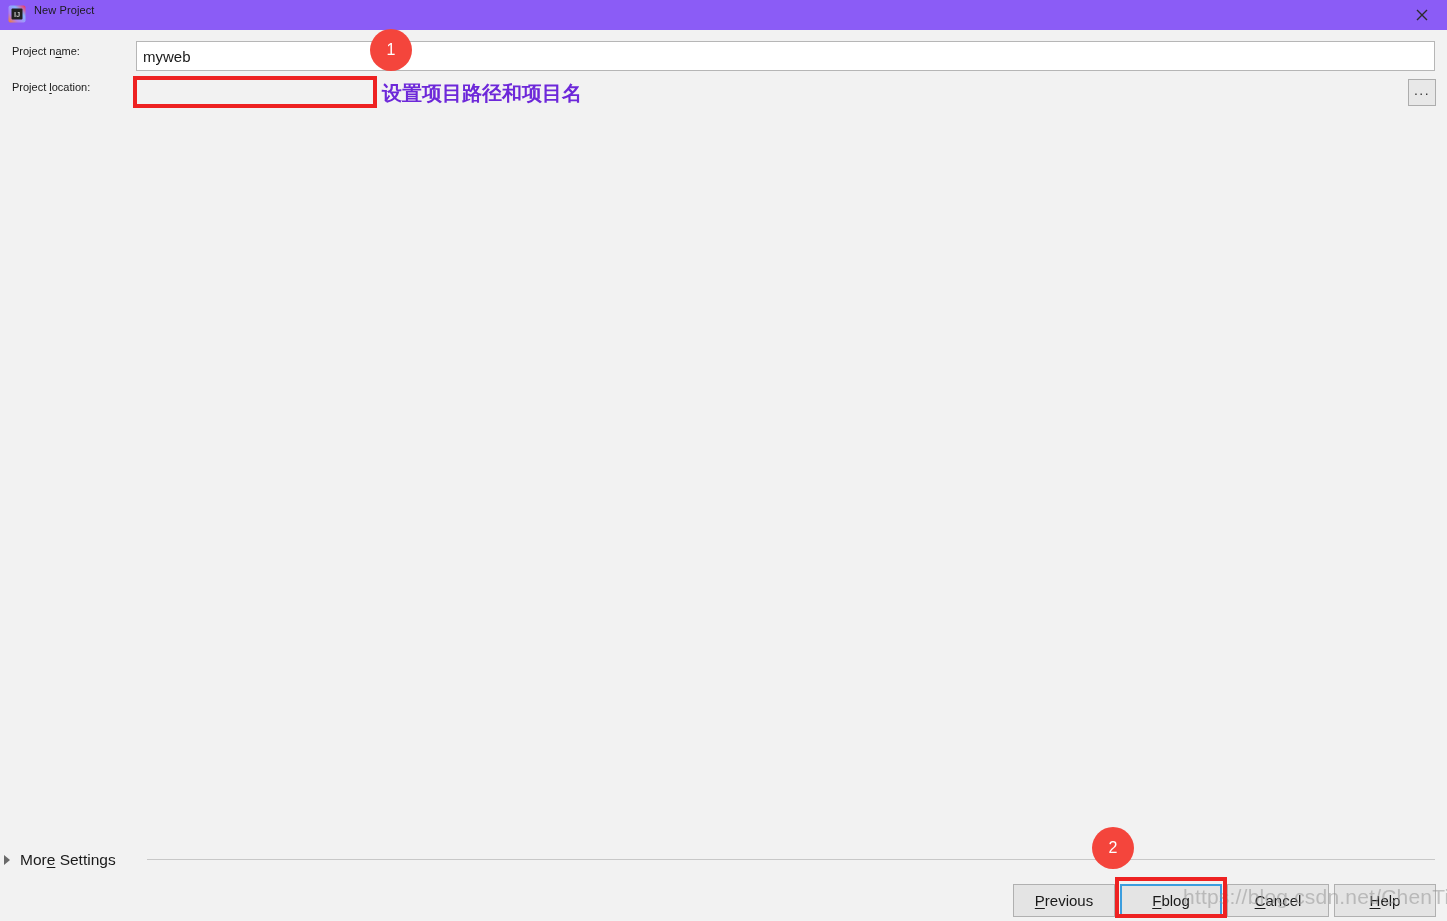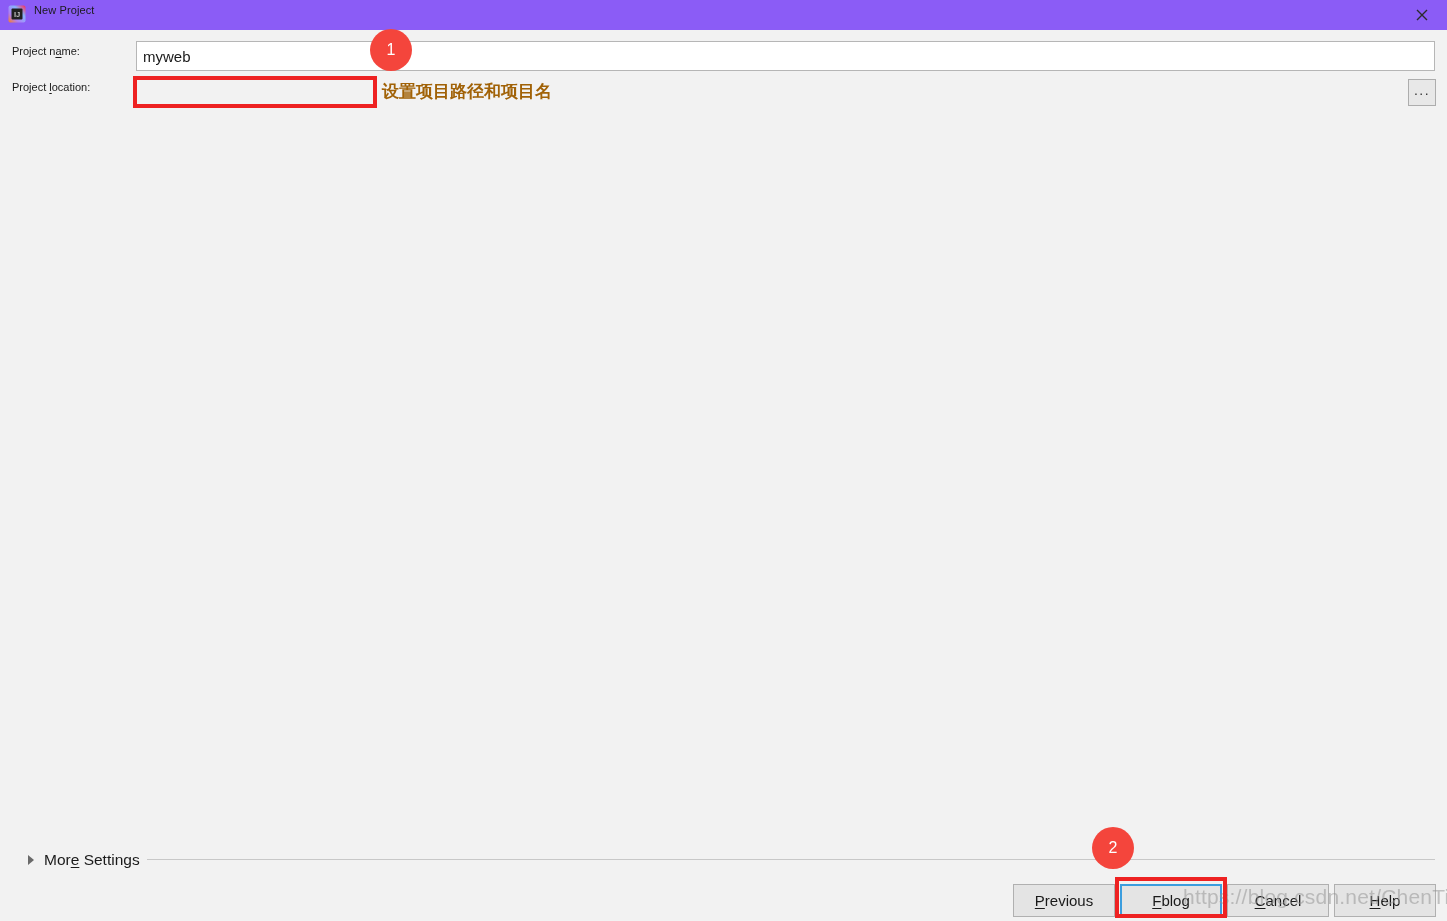--- a/index.html
+++ b/index.html
@@ -147,37 +147,37 @@
     justify-content: center;
     font-size: 16px;
     font-family: "Liberation Sans", sans-serif;
   }
   #badge-1 { left: 370px; top: 29px; width: 42px; height: 42px; }
   #badge-2 { left: 1092px; top: 827px; width: 42px; height: 42px; }
 
   #annot-text-location {
     position: absolute;
     left: 382px; top: 80px;
-    font-size: 17px;
-    color: #a16207;
+    font-size: 20px;
+    color: #6d28d9;
     font-family: "DejaVu Sans", sans-serif;
     font-weight: bold;
     white-space: nowrap;
     pointer-events: none;
   }
 
   
   #more-settings-row {
     position: absolute;
     left: 0; top: 847px;
     width: 1447px; height: 26px;
   }
   #more-settings-toggle {
     position: absolute;
-    left: 28px; top: 0px;
+    left: 4px; top: 0px;
     display: flex;
     align-items: center;
     cursor: pointer;
     height: 26px;
   }
   #more-settings-arrow {
     width: 0; height: 0;
     border-left: 6px solid #6a6a6a;
     border-top: 5px solid transparent;
     border-bottom: 5px solid transparent;

